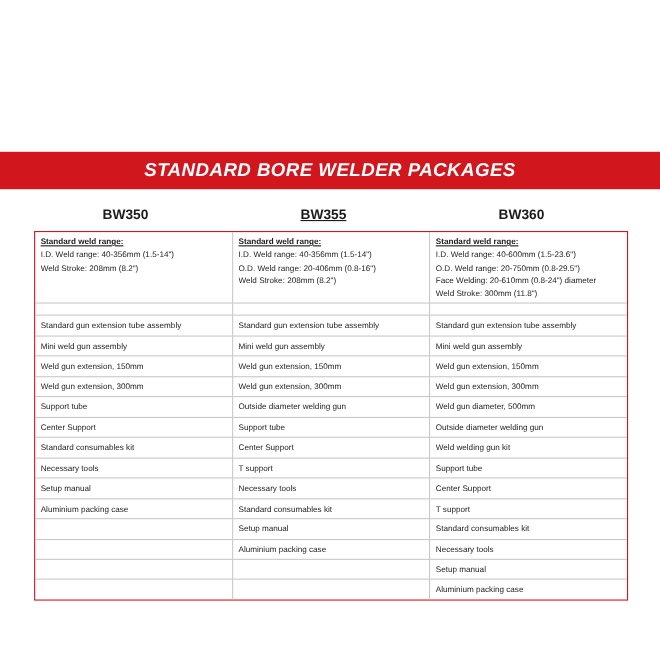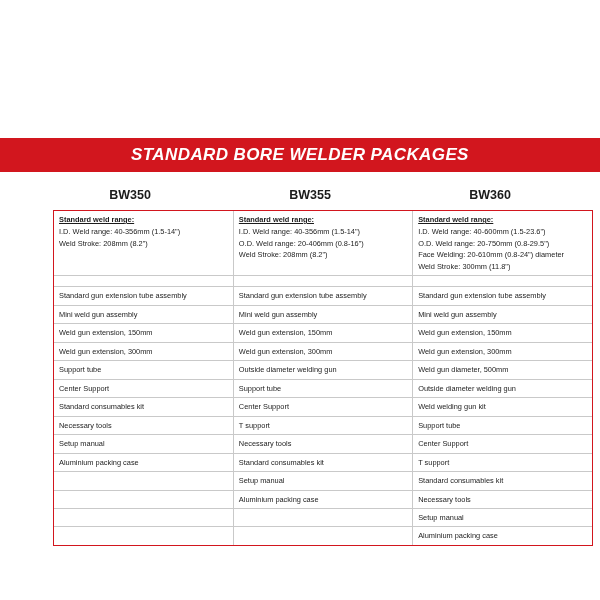--- a/index.html
+++ b/index.html
@@ -38,39 +38,39 @@
     font-weight: bold;
     font-style: italic;
     letter-spacing: 0.4px;
     text-align: center;
     white-space: nowrap;
   }
 
   
   .headings {
     position: absolute;
-    left: 40px;
+    left: 24px;
     top: 152px;
     width: 540px;
     display: flex;
   }
   .heading-cell {
     font-size: 12.5px;
     font-weight: bold;
     color: #1b1b1b;
     text-align: center;
   }
   .heading-cell.c1 { width: 180px; }
-  .heading-cell.c2 { width: 180px; }
+  .heading-cell.c2 { width: 180px; text-decoration: underline; }
   .heading-cell.c3 { width: 180px; }
 
   
   .table-wrap {
     position: absolute;
-    left: 53px;
+    left: 31px;
     top: 174px;
     width: 540px;
     border: 1.5px solid #d2161e;
     box-sizing: border-box;
   }
   table.specs {
     width: 100%;
     border-collapse: collapse;
     table-layout: fixed;
   }

